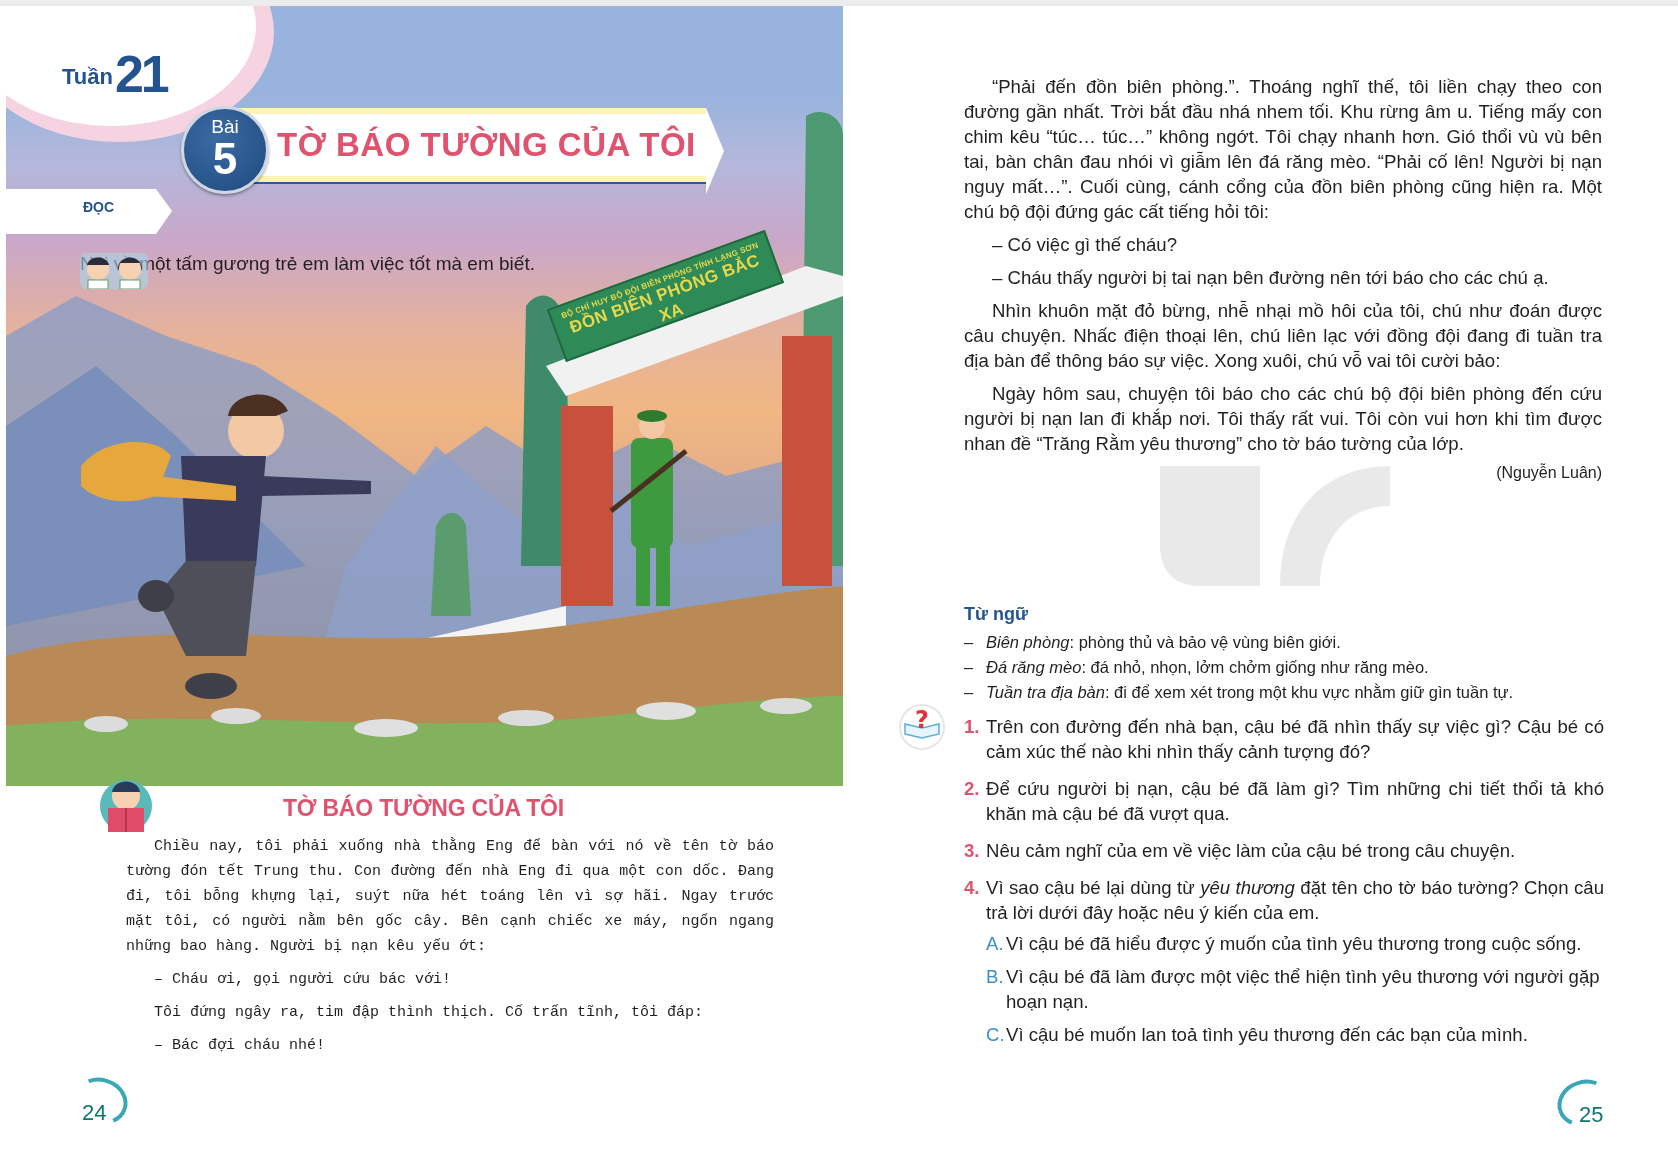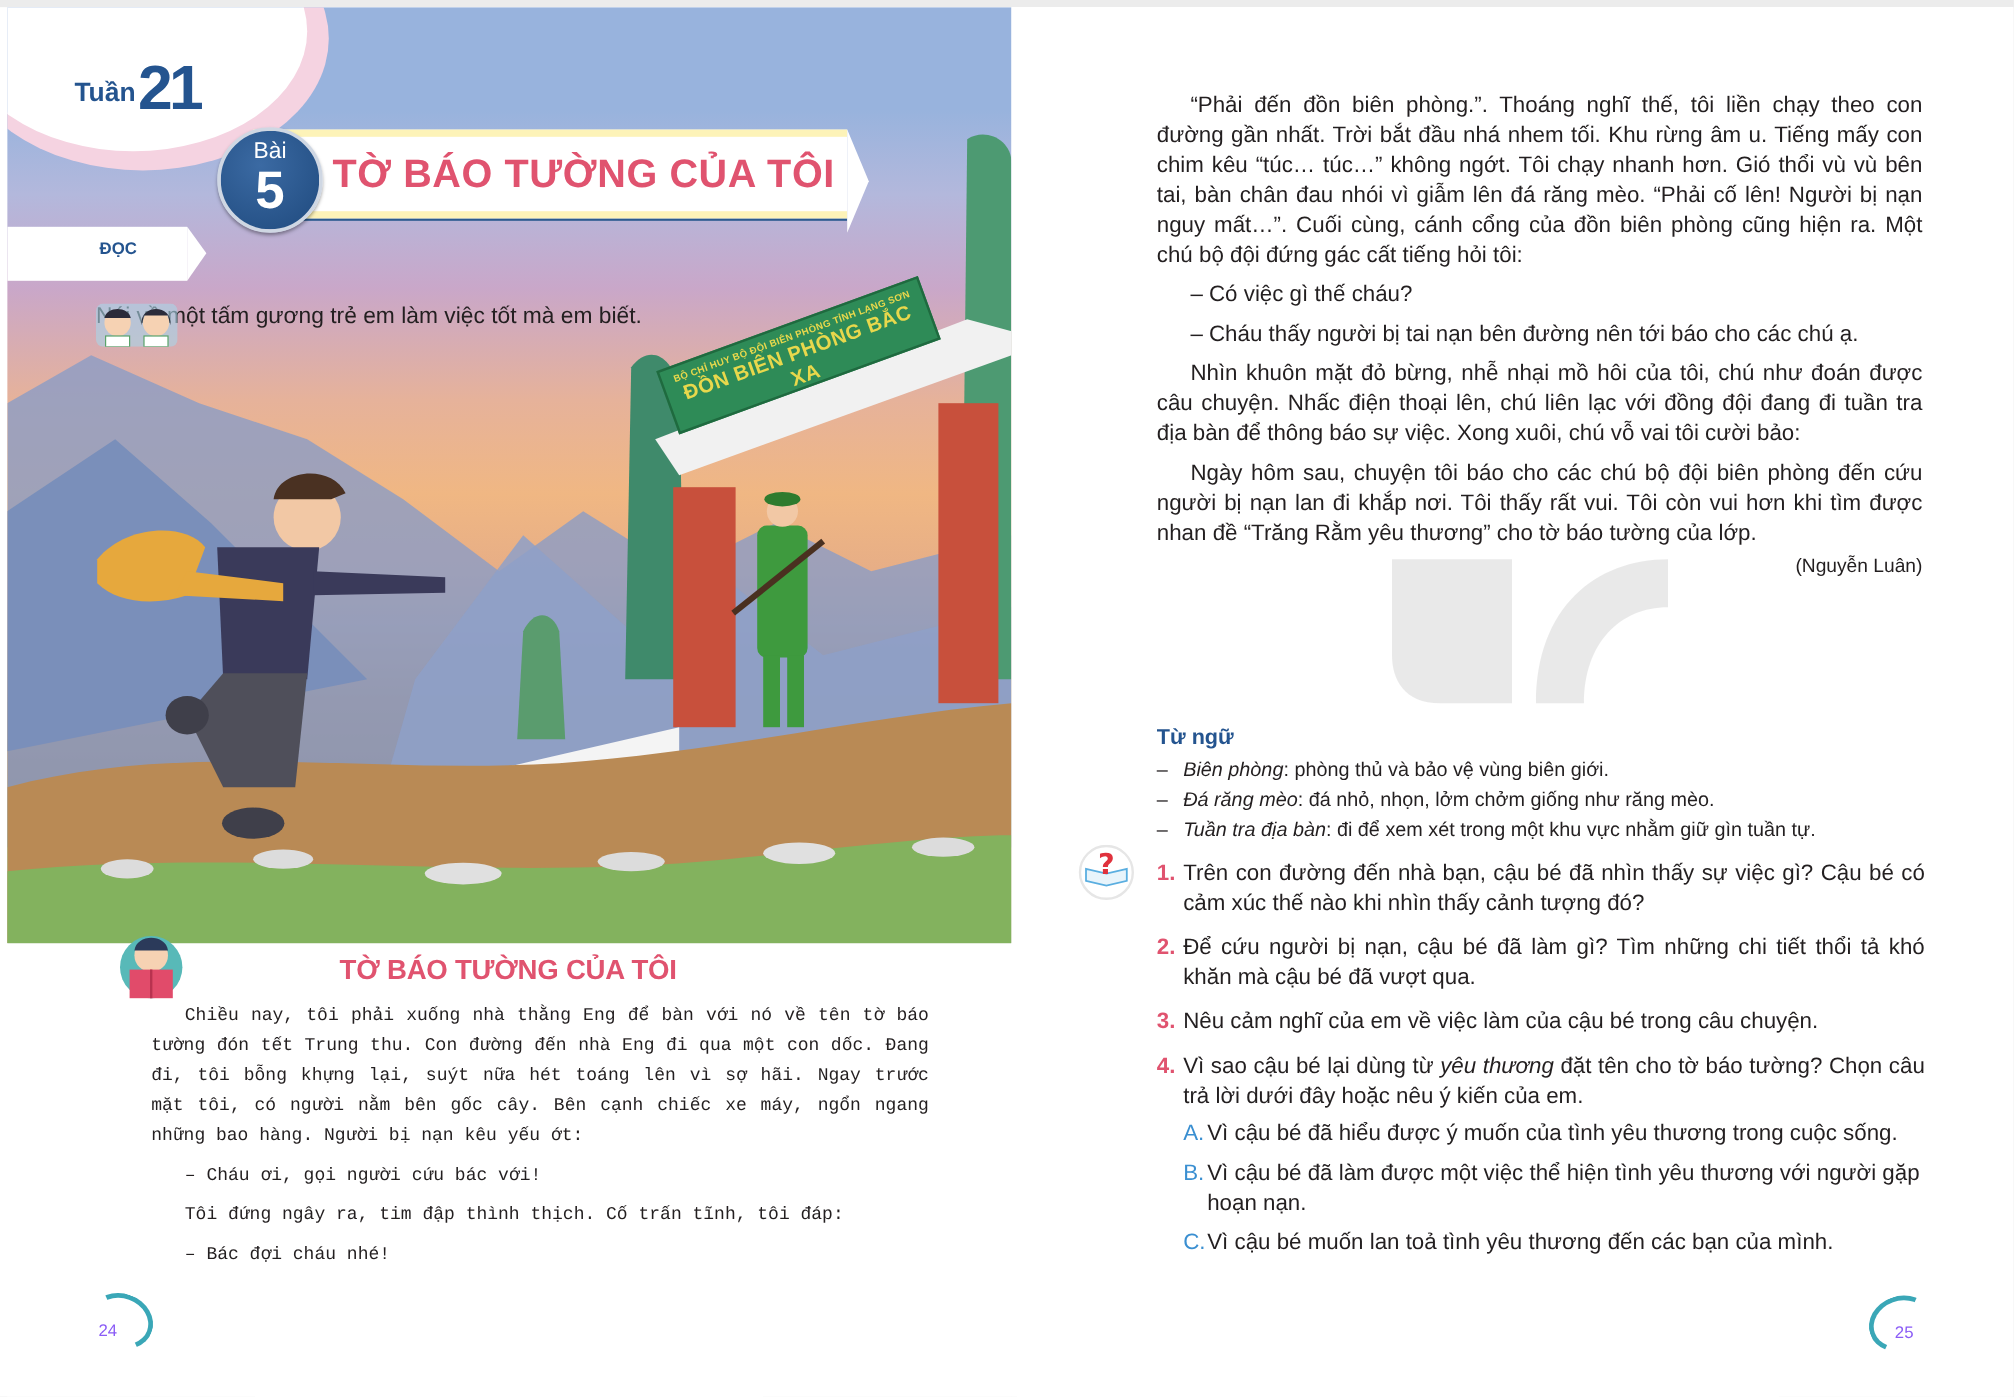--- a/index.html
+++ b/index.html
@@ -46,21 +46,21 @@
   .gate-sign-big { font-size: 17px; letter-spacing: 0.5px; }
 
   
   .reader-icon { position: absolute; left: 94px; top: 770px; width: 58px; height: 56px; }
   .story-title { position: absolute; left: 277px; top: 789px; font-size: 23px; font-weight: bold; color: #e0536f; letter-spacing: -0.2px; }
   .story-body { position: absolute; left: 120px; top: 828px; width: 648px; font-size: 15px; line-height: 25px; text-align: justify; font-family: Liberation Mono, monospace; }
   .story-body p { text-indent: 28px; margin-bottom: 8px; }
   .story-body p.dialog { padding-left: 28px; text-indent: 0; }
   .story-body p.indent-only { padding-left: 28px; text-indent: 0; }
 
-  .page-number { position: absolute; font-size: 14px; color: #8b5cf6; }
+  .page-number { position: absolute; font-size: 22px; color: #0f766e; }
   .page-arc { position: absolute; width: 54px; height: 46px; border-radius: 50%; border: 4px solid transparent; }
   .left-arc { left: 68px; top: 1072px; border-right-color: #3aa7b7; border-top-color: #3aa7b7; transform: rotate(20deg); }
   .right-arc { left: 1557px; top: 1074px; border-left-color: #3aa7b7; border-top-color: #3aa7b7; transform: rotate(-20deg); }
 
   
   .rbody { position: absolute; left: 121px; top: 68px; width: 638px; font-size: 18.6px; line-height: 25px; text-align: justify; }
   .rbody p { text-indent: 28px; margin-bottom: 8px; }
   .rbody p.dialog { text-indent: 28px; }
   .author { text-align: right; font-size: 16px; margin-top: -4px; }
 

